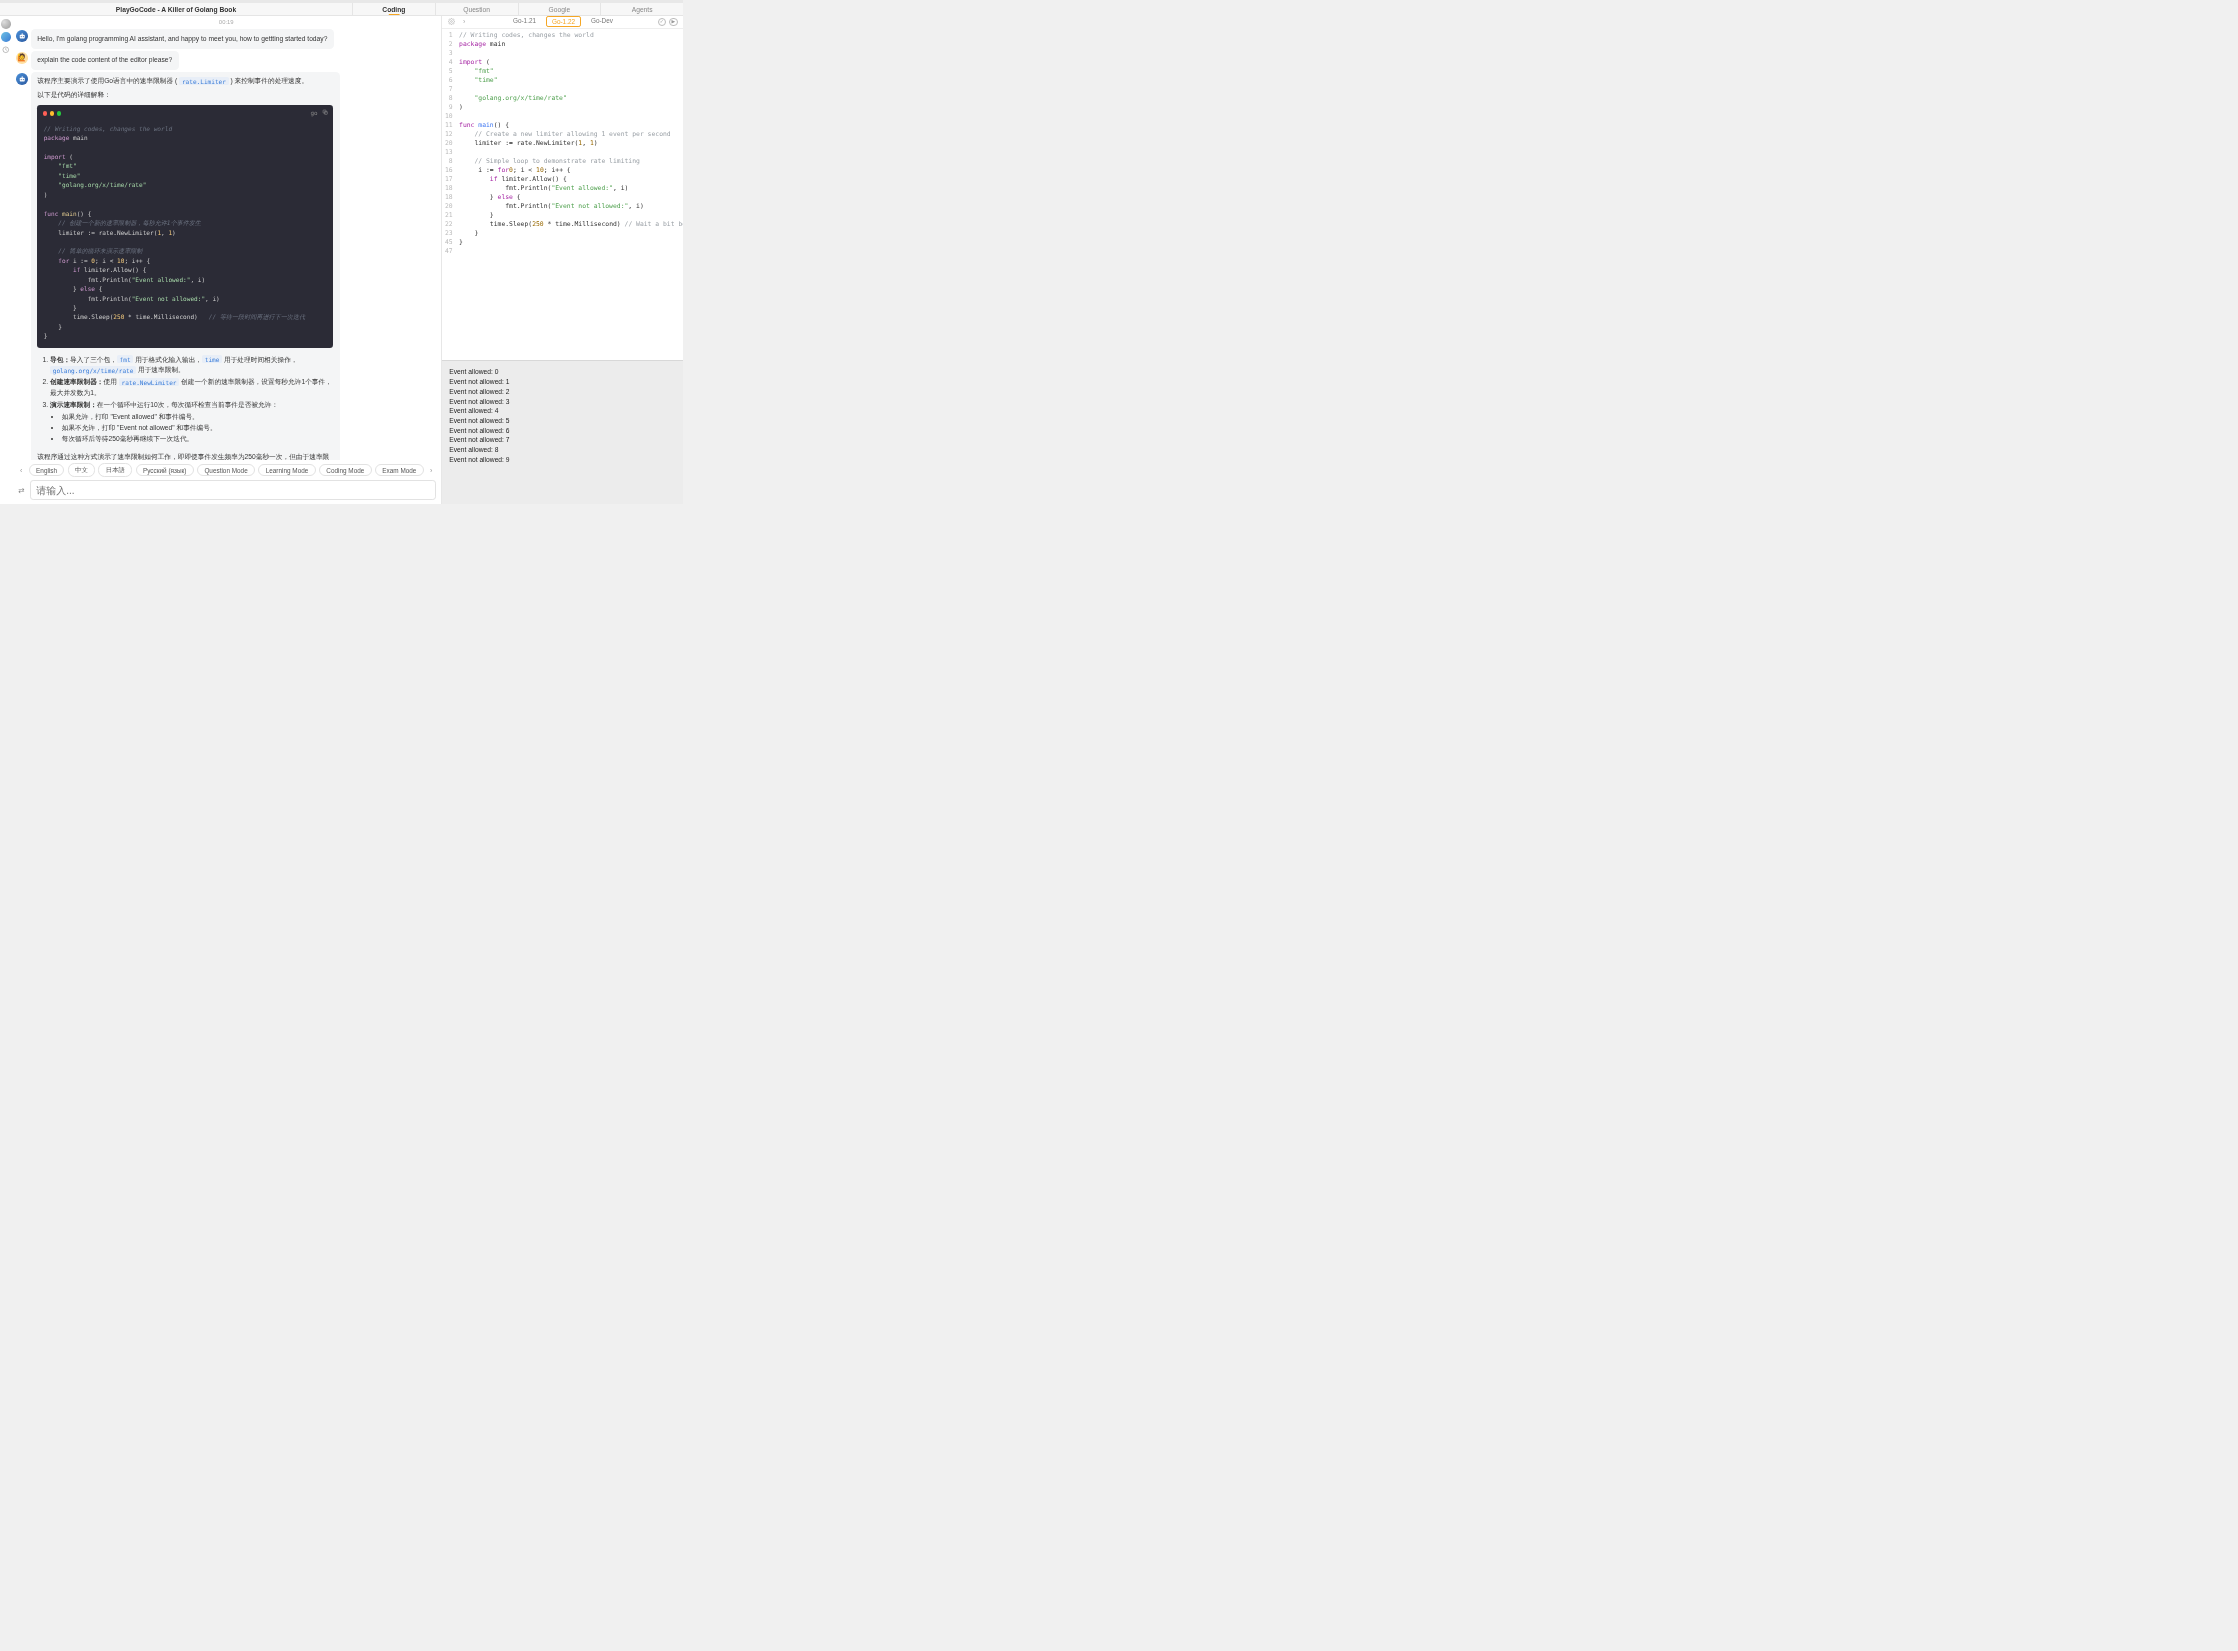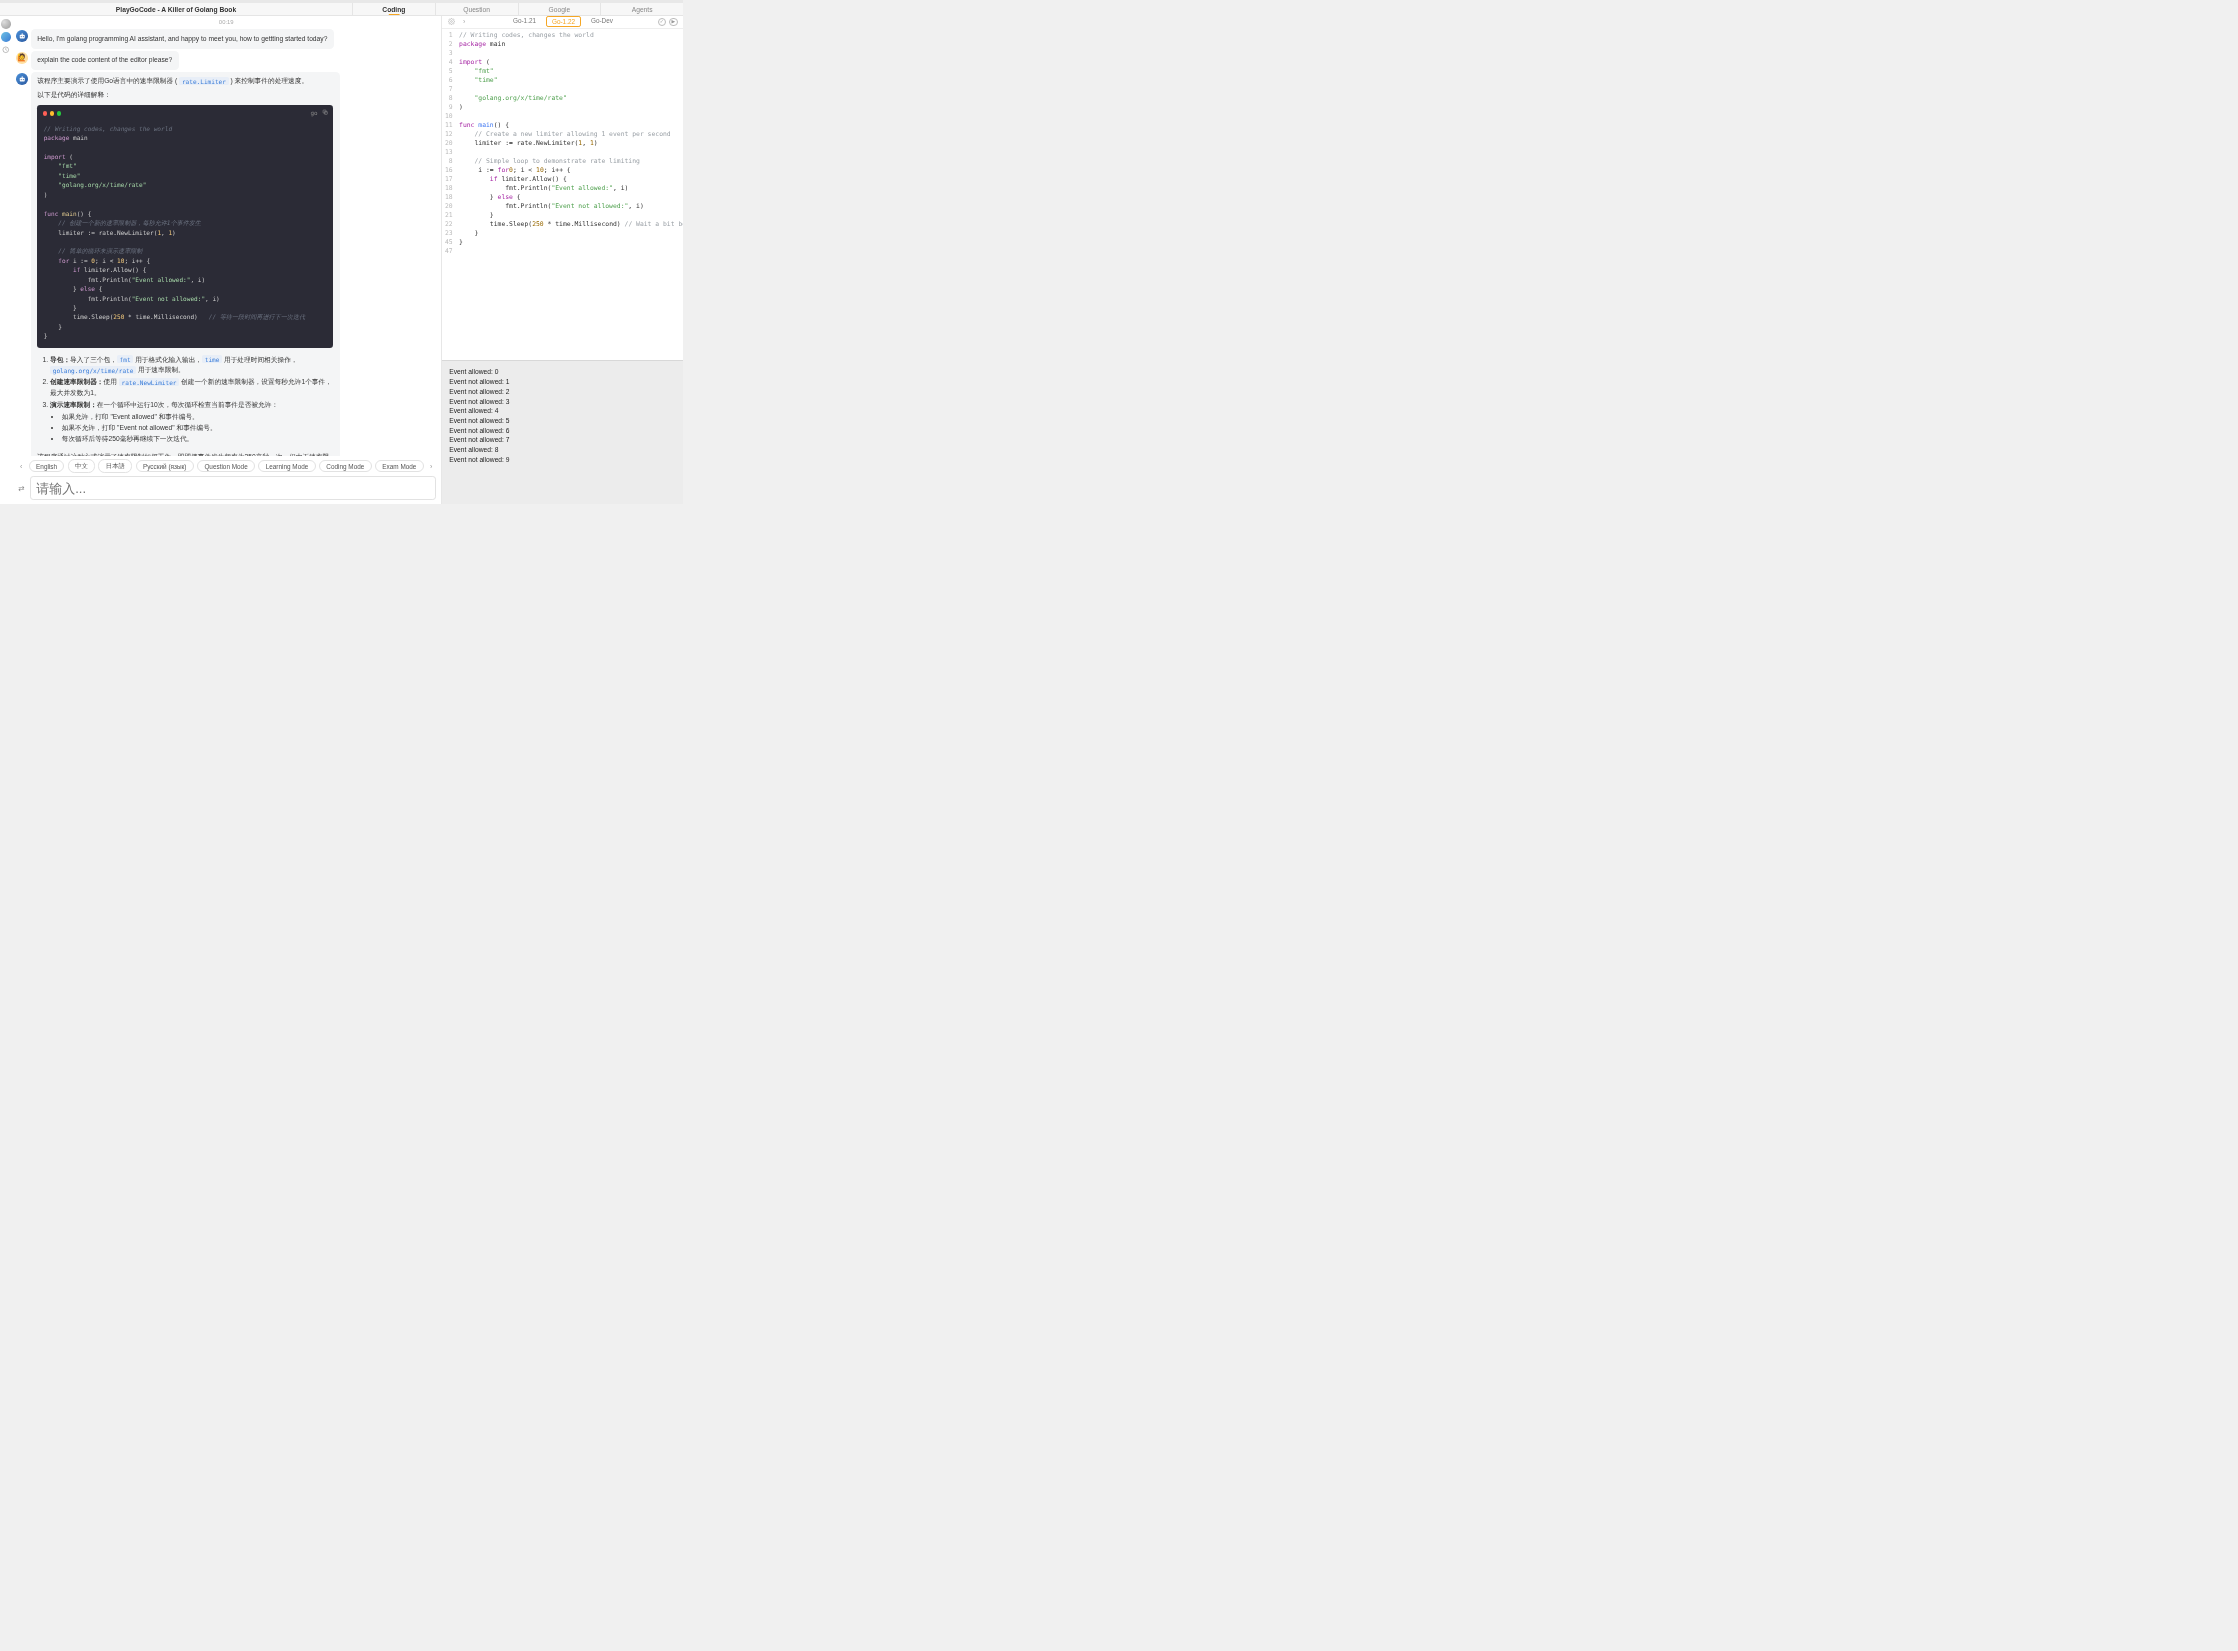--- a/index.html
+++ b/index.html
@@ -58,21 +58,21 @@
 .msg-bubble ul { margin: 1.1px 0 1.1px 11.7px; list-style: disc; }
 .msg-bubble ul li { margin: 0.5px 0; }
 .msg-bubble b { font-weight: 600; }
 
 
 .chips-row { display: flex; align-items: center; gap: 3.2px; padding: 3.2px 5.3px; }
 .chev-btn { width: 8.5px; height: 8.5px; display:flex; align-items:center; justify-content:center; color:#999; cursor:pointer; font-size:7px; }
 .chip { border: 0.5px solid #e2e2e2; background: #fff; border-radius: 6.4px; padding: 1.6px 6.4px; font-size: 6.4px; color: #555; cursor: pointer; white-space: nowrap; }
 .input-row { display: flex; align-items: center; padding: 0 4.3px 4.3px; gap: 3.2px; }
 .input-left-icon { width: 10.7px; color:#888; text-align:center; font-size:7.5px; }
-.chat-input { flex: 1; border: 0.5px solid #e2e2e2; border-radius: 3.2px; padding: 3.2px 5.3px; font-size: 13px; color: #999; background: #fff; }
+.chat-input { flex: 1; border: 0.5px solid #e2e2e2; border-radius: 3.2px; padding: 3.2px 5.3px; font-size: 10px; color: #999; background: #fff; }
 
 
 .right-col { flex: 1; display: flex; flex-direction: column; border-left: 0.5px solid #e7e7e7; min-width: 0; }
 .editor-toolbar { height: 12.8px; display: flex; align-items: center; padding: 0 5.3px; border-bottom: 0.5px solid #eee; gap: 4.3px; }
 .tb-icon { width: 8.5px; height: 8.5px; display:flex; align-items:center; justify-content:center; color:#aaa; cursor:pointer; }
 .ver-tabs { display: flex; gap: 4.3px; margin: 0 auto; }
 .ver-tab { font-size: 6.4px; color: #777; padding: 1.1px 5.3px; border-radius: 2.1px; cursor: pointer; }
 .ver-tab.active { color: #f5a623; border: 0.5px solid #f5a623; }
 .tb-right { display: flex; gap: 3.2px; }
 .circ-btn { width: 8.5px; height: 8.5px; border: 0.7px solid #bbb; border-radius: 50%; display:flex; align-items:center; justify-content:center; font-size:4.8px; color:#999; cursor:pointer; }

